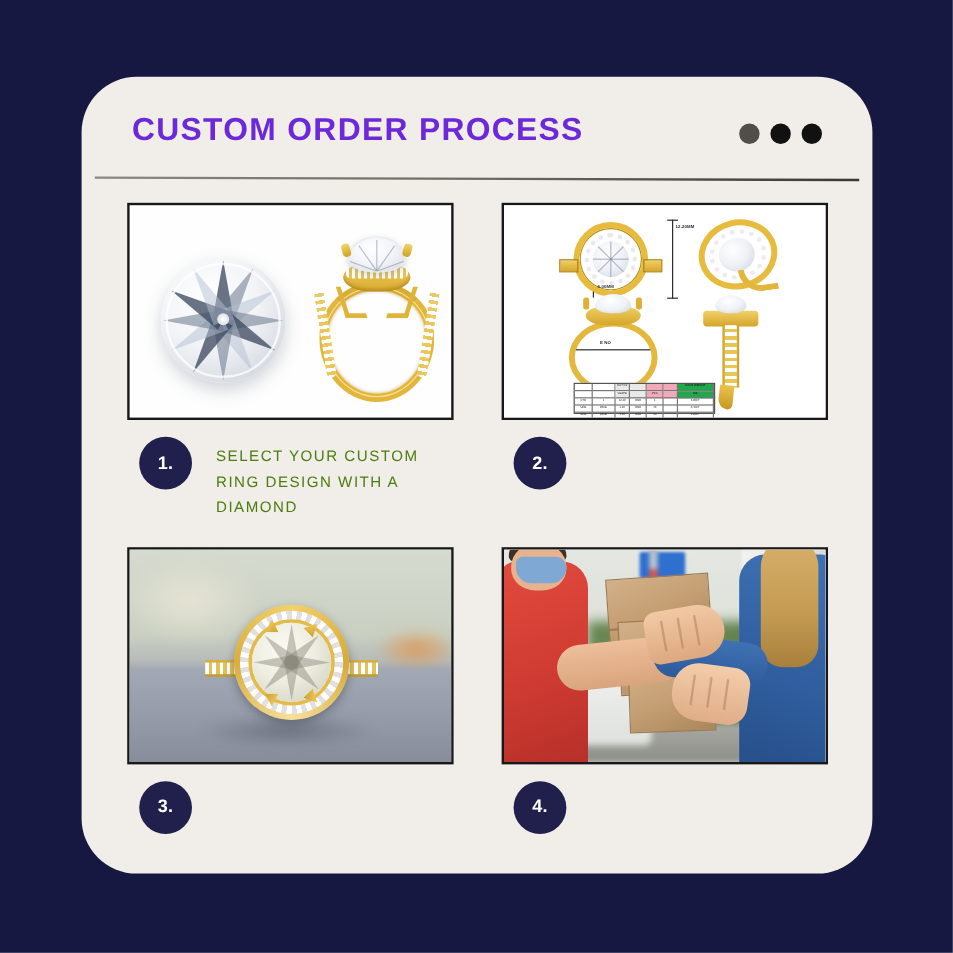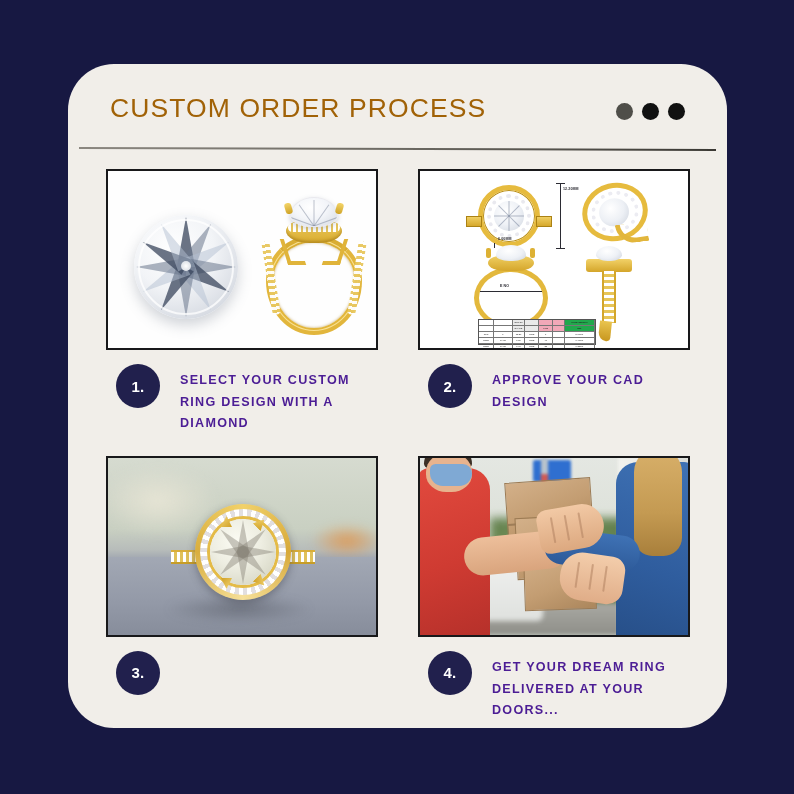--- a/index.html
+++ b/index.html
@@ -35,23 +35,23 @@
     left: 0; top: 0;
     width: 100%;
     height: 84px;
   }
 
   #page-title {
     position: absolute;
     left: 42px;
     top: 29px;
     font-size: 26.5px;
-    font-weight: 400;
+    font-weight: 700;
     letter-spacing: 1.1px;
-    color: #a16207;
+    color: #6d28d9;
     white-space: nowrap;
   }
 
   #window-dots {
     position: absolute;
     right: 42px;
     top: 39px;
     display: flex;
     gap: 9px;
     align-items: center;
@@ -118,24 +118,24 @@
     align-items: center;
     justify-content: center;
     letter-spacing: .2px;
     margin-left: 10px;
   }
 
   .step-label {
     margin-left: 20px;
     padding-top: 6px;
     font-size: 12.6px;
-    font-weight: 700;
+    font-weight: 400;
     line-height: 1.72;
     letter-spacing: 1.25px;
-    color: #4c1d95;
+    color: #4d7c0f;
     text-transform: uppercase;
     max-width: 190px;
   }
 
   
   .fig-white { background: #fefefe; }
 
   .diamond-top {
     position: absolute;
     left: 26px; top: 44px;
@@ -821,21 +821,20 @@
               <span></span>
               <span>0.28CT</span>
             </div>
           </div>
 
         </div>
       </div>
 
       <div class="step-caption">
         <div class="step-badge">2.</div>
-        <div class="step-label">APPROVE YOUR CAD DESIGN</div>
       </div>
     </div>
 
     <div class="step">
       <div class="step-figure">
         <div class="photo3">
           <span class="blur-cream"></span>
           <span class="blur-orange"></span>
           <span class="tabletop"></span>
           <span class="reflection"></span>
@@ -904,18 +903,17 @@
           <span class="woman-fingers">
             <i class="finger-line" style="left:16px; top:10px;"></i>
             <i class="finger-line" style="left:30px; top:10px;"></i>
             <i class="finger-line" style="left:44px; top:10px;"></i>
           </span>
         </div>
       </div>
 
       <div class="step-caption">
         <div class="step-badge">4.</div>
-        <div class="step-label">GET YOUR DREAM RING DELIVERED AT YOUR DOORS...</div>
       </div>
     </div>
 
   </div>
 </div>
 
 </body></html>

